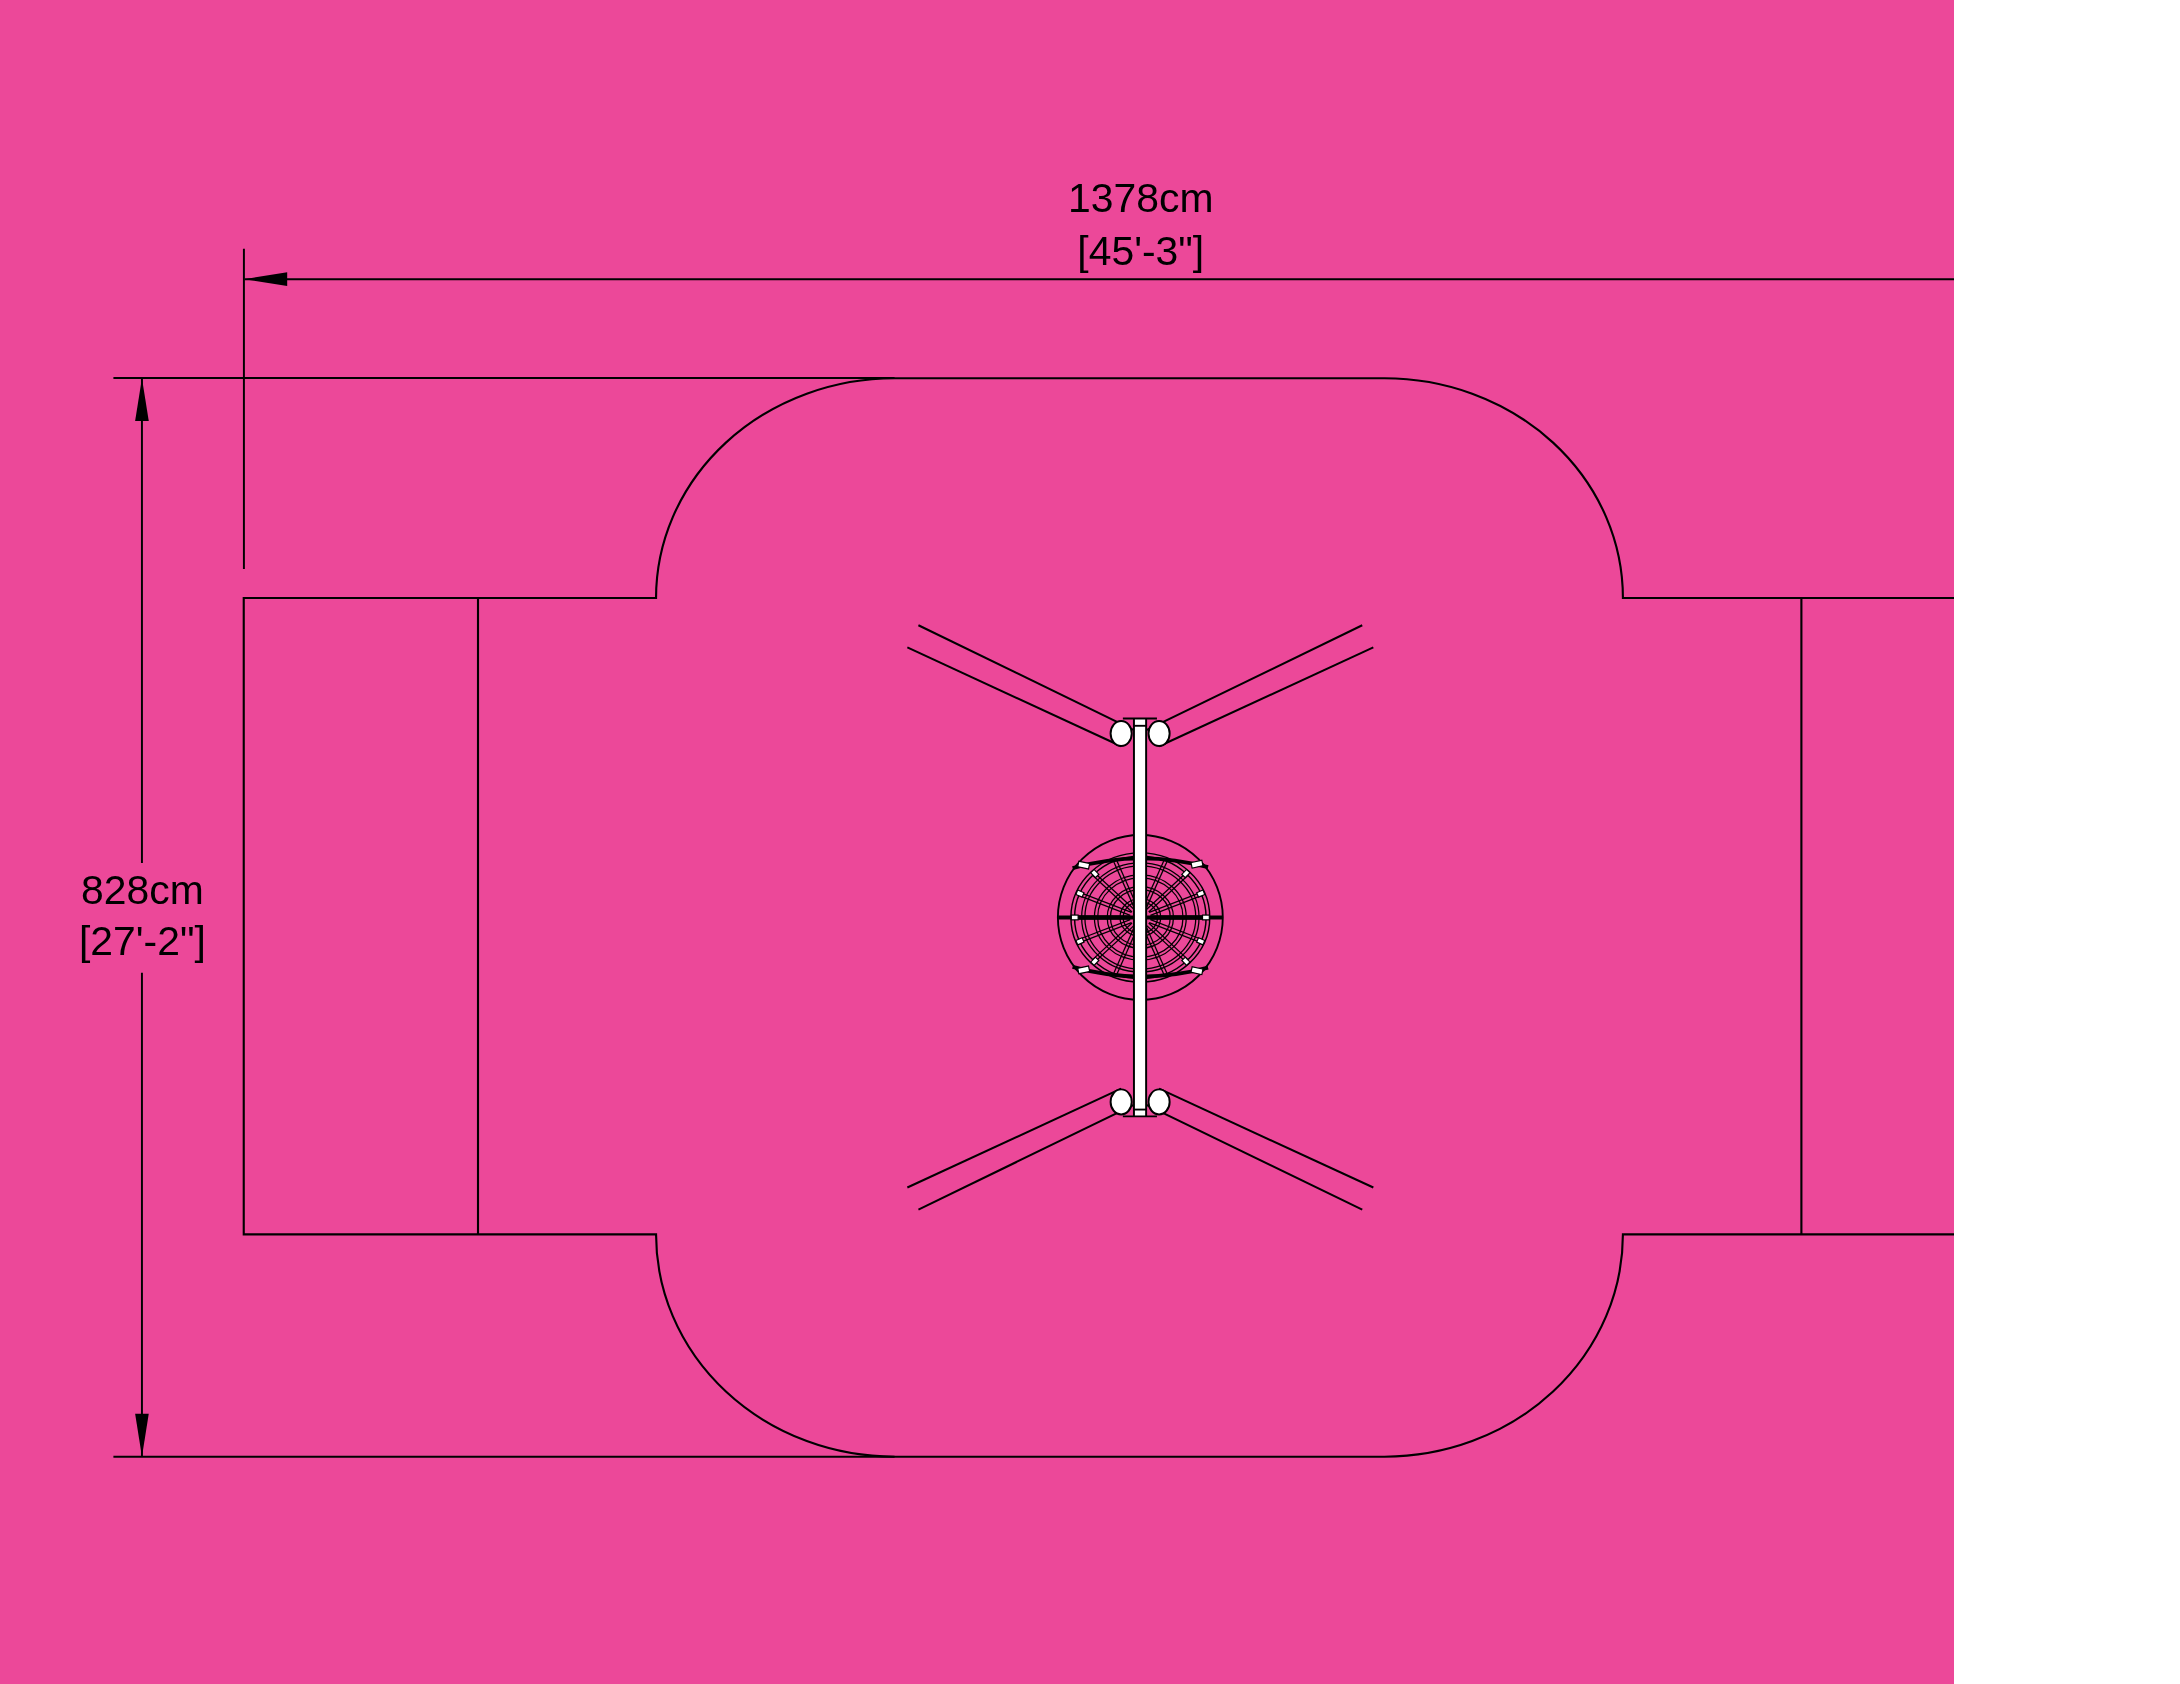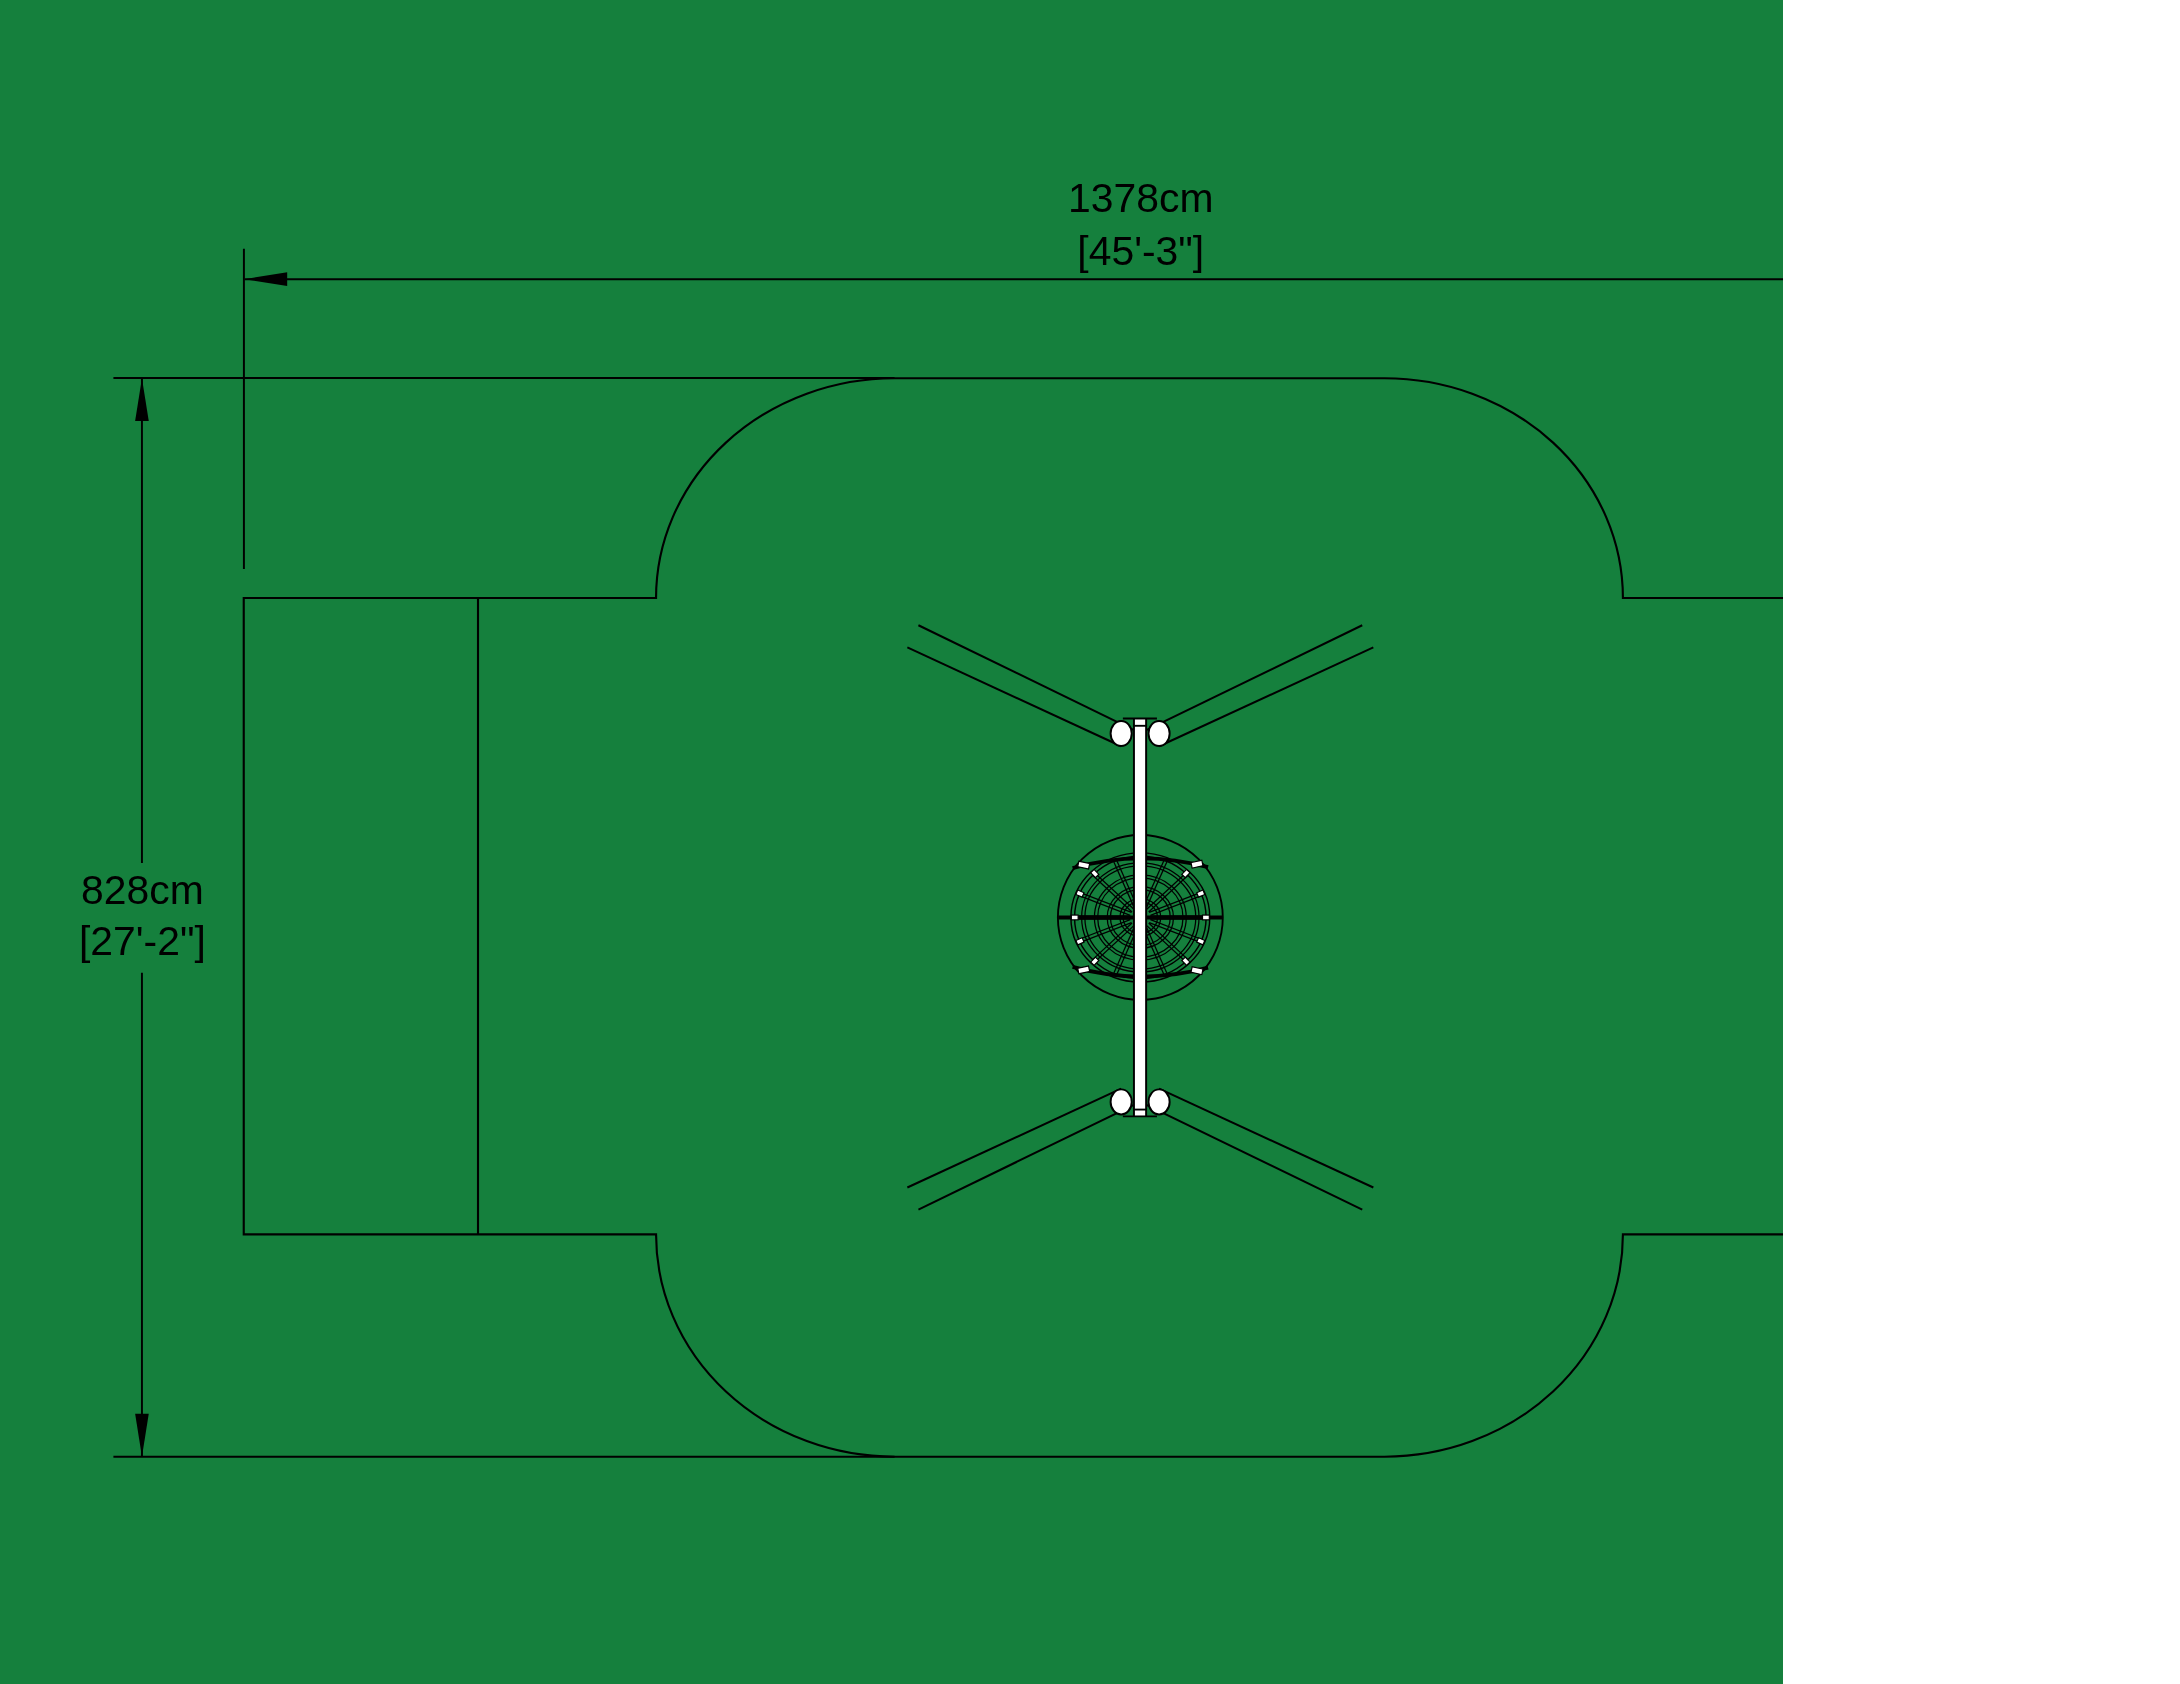--- a/index.html
+++ b/index.html
@@ -1,16 +1,16 @@
 <!DOCTYPE html>
 <html style="font-size:13.6px"><head>
 <meta charset="utf-8">
 <style>
   html,body{margin:0;padding:0;background:#ffffff;}
-  .page{width:1783px;height:1685px;position:relative;background:#15803d;overflow:hidden;}
+  .page{width:1954px;height:1685px;position:relative;background:#ec4899;overflow:hidden;}
   svg{position:absolute;left:0;top:0;}
   text{font-family:"Liberation Sans",sans-serif;fill:#000000;}
 </style>
 </head>
 <body>
 <div class="page">
 <svg width="2181" height="1685" viewBox="0 0 2560 1978">
 
 <path d="M 286,702 L 770,702 A 280 258 0 0 1 1050,444 L 1625,444 A 280 258 0 0 1 1905,702 L 2390,702 L 2390,1449 L 1905,1449 A 280 261 0 0 1 1625,1710 L 1050,1710 A 280 261 0 0 1 770,1449 L 286,1449 Z" fill="none" stroke="#000" stroke-width="2.5"></path>
 

